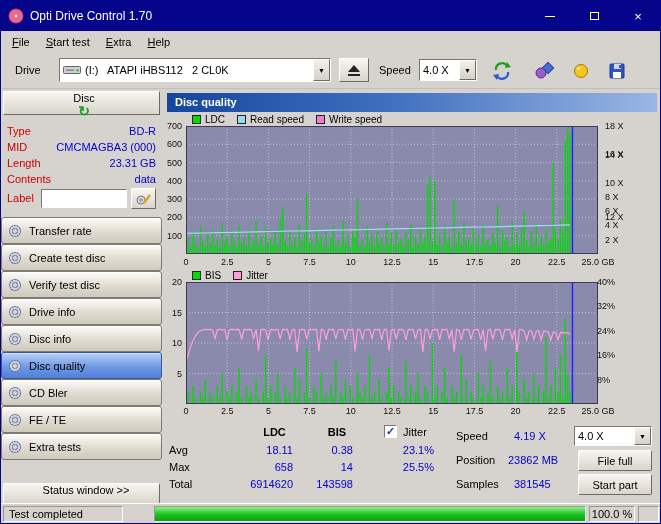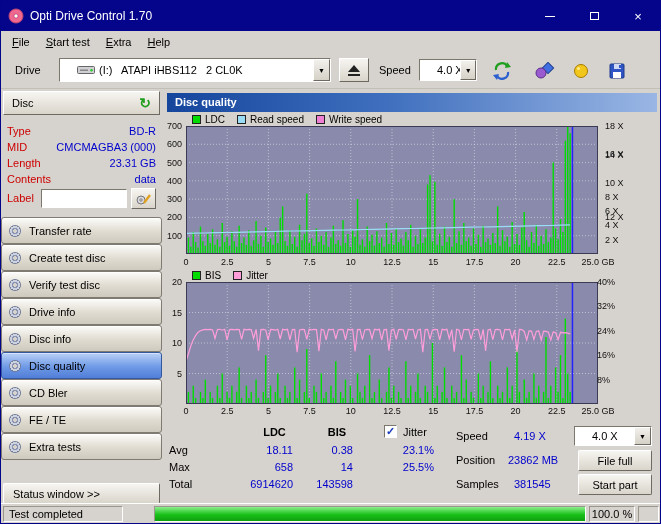--- a/index.html
+++ b/index.html
@@ -18,22 +18,22 @@
   .max-glyph{width:9px;height:8px;border:1px solid #fff;display:block;}
   
   .menubar{position:absolute;left:0;top:30px;right:0;height:22px;display:flex;align-items:center;padding-left:3px;}
   .menu-item{display:inline-block;padding:3px 8px;}
   .menu-item::first-letter{text-decoration:underline;}
   
   .toolbar{position:absolute;left:0;top:52px;right:0;height:36px;border-bottom:1px solid #c2bfb6;}
   .toolbar .lbl{position:absolute;top:11px;}
   .sunken{border:1px solid;border-color:#7b776d #ffffff #ffffff #7b776d;background:#fff;}
   .raised{border:1px solid;border-color:#ffffff #6e6a61 #6e6a61 #ffffff;
-    background:linear-gradient(180deg,#f7f5f1,#d9d5cb);}
-  .combo{display:flex;align-items:center;padding-left:17px;background:#fff;
+    background:linear-gradient(180deg,#f7f5f1,#d9d5cb);flex-direction:column;}
+  .combo{display:flex;align-items:center;padding-left:3px;background:#fff;
     border:1px solid;border-color:#7b776d #ffffff #ffffff #7b776d;}
   .combo .combo-text{white-space:pre;overflow:hidden;}
   .combo .arrow-btn{margin-left:auto;width:17px;align-self:stretch;display:flex;align-items:center;justify-content:center;
     font-size:7px;border:1px solid;border-color:#ffffff #6e6a61 #6e6a61 #ffffff;background:linear-gradient(180deg,#f2f0ec,#d5d1c7);}
   .tool-btn{position:absolute;display:flex;align-items:center;justify-content:center;}
   
   .sidebar{position:absolute;left:0;top:88px;width:161px;height:416px;}
   .disc-header{position:absolute;left:2px;top:2px;width:157px;height:24px;display:flex;align-items:center;padding:0 3px 0 8px;}
   .disc-header .hdr-label{flex:1;}
   .icon-btn{display:flex;align-items:center;justify-content:center;}

